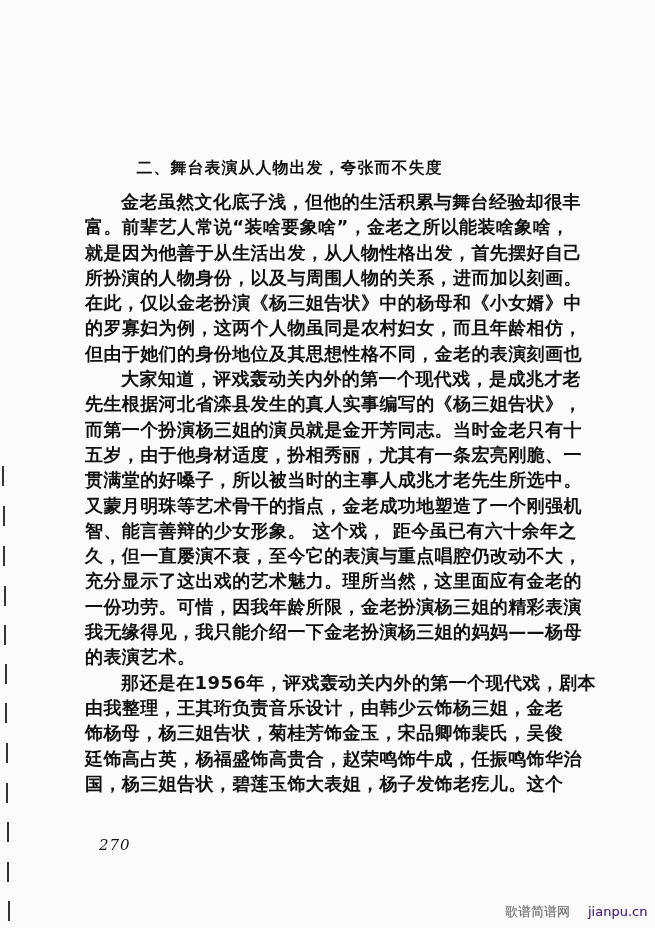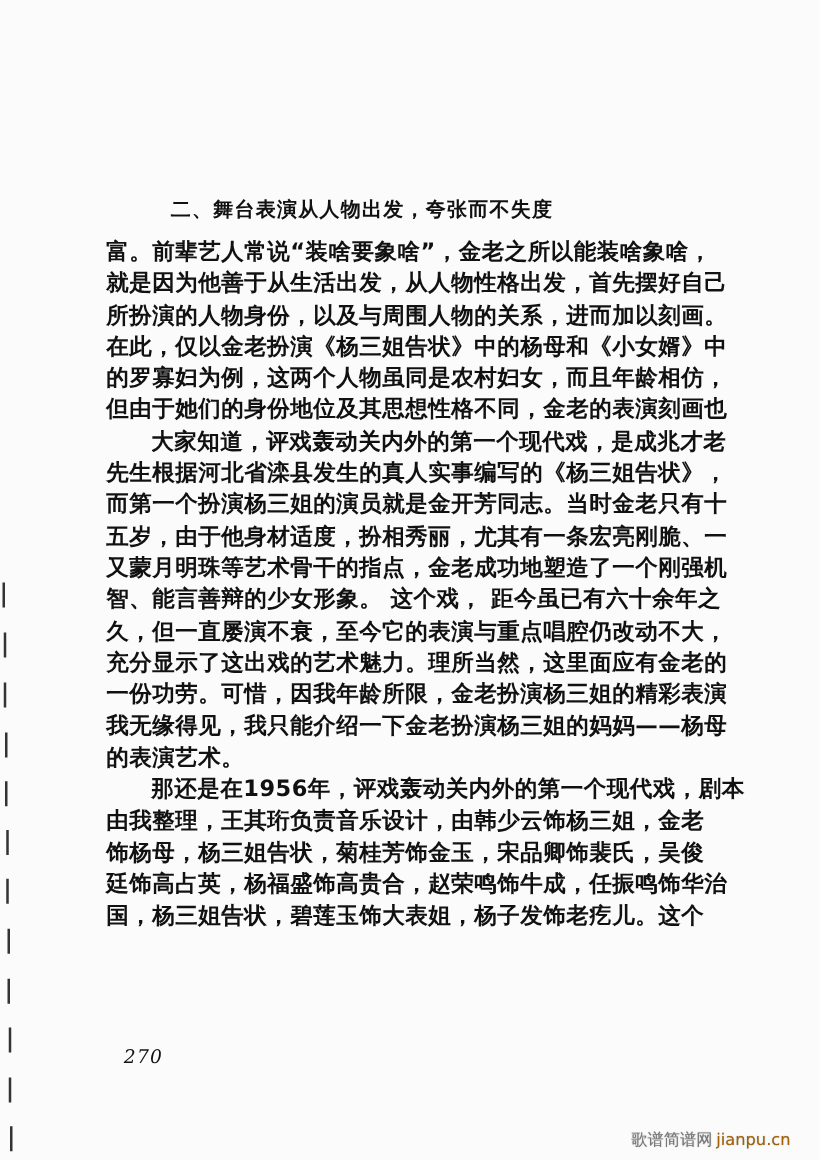--- a/index.html
+++ b/index.html
@@ -72,49 +72,51 @@
       top: 903px;
       font-size: 13px;
       color: #777;
       white-space: nowrap;
       text-shadow: 0 0 1px #aaa;
     }
     .watermark .cn {
       font-family: "DejaVu Serif", "Liberation Serif", serif;
     }
     .watermark .url {
-      color: #a16207;
-      margin-left: 3px;
+      color: #4c1d95;
+      margin-left: 18px;
     }
     .margin-mark {
       position: absolute;
       width: 2px;
       background: #333;
     }
   </style>
 </head>
 <body>
 
 <div class="page">
 
   <div class="heading">二、舞台表演从人物出发，夸张而不失度</div>
 
   <div class="body-text">
 
+    <div class="line indent">金老虽然文化底子浅，但他的生活积累与舞台经验却很丰</div>
     <div class="line">富。前辈艺人常说“装啥要象啥”，金老之所以能装啥象啥，</div>
     <div class="line">就是因为他善于从生活出发，从人物性格出发，首先摆好自己</div>
     <div class="line">所扮演的人物身份，以及与周围人物的关系，进而加以刻画。</div>
     <div class="line">在此，仅以金老扮演《杨三姐告状》中的杨母和《小女婿》中</div>
     <div class="line">的罗寡妇为例，这两个人物虽同是农村妇女，而且年龄相仿，</div>
     <div class="line">但由于她们的身份地位及其思想性格不同，金老的表演刻画也</div>
 
     <div class="line indent">大家知道，评戏轰动关内外的第一个现代戏，是成兆才老</div>
     <div class="line">先生根据河北省滦县发生的真人实事编写的《杨三姐告状》，</div>
     <div class="line">而第一个扮演杨三姐的演员就是金开芳同志。当时金老只有十</div>
     <div class="line">五岁，由于他身材适度，扮相秀丽，尤其有一条宏亮刚脆、一</div>
+    <div class="line">贯满堂的好嗓子，所以被当时的主事人成兆才老先生所选中。</div>
     <div class="line">又蒙月明珠等艺术骨干的指点，金老成功地塑造了一个刚强机</div>
     <div class="line">智、能言善辩的少女形象。 这个戏， 距今虽已有六十余年之</div>
     <div class="line">久，但一直屡演不衰，至今它的表演与重点唱腔仍改动不大，</div>
     <div class="line">充分显示了这出戏的艺术魅力。理所当然，这里面应有金老的</div>
     <div class="line">一份功劳。可惜，因我年龄所限，金老扮演杨三姐的精彩表演</div>
     <div class="line">我无缘得见，我只能介绍一下金老扮演杨三姐的妈妈——杨母</div>
     <div class="line last">的表演艺术。</div>
 
     <div class="line indent">那还是在1956年，评戏轰动关内外的第一个现代戏，剧本</div>
     <div class="line">由我整理，王其珩负责音乐设计，由韩少云饰杨三姐，金老</div>

